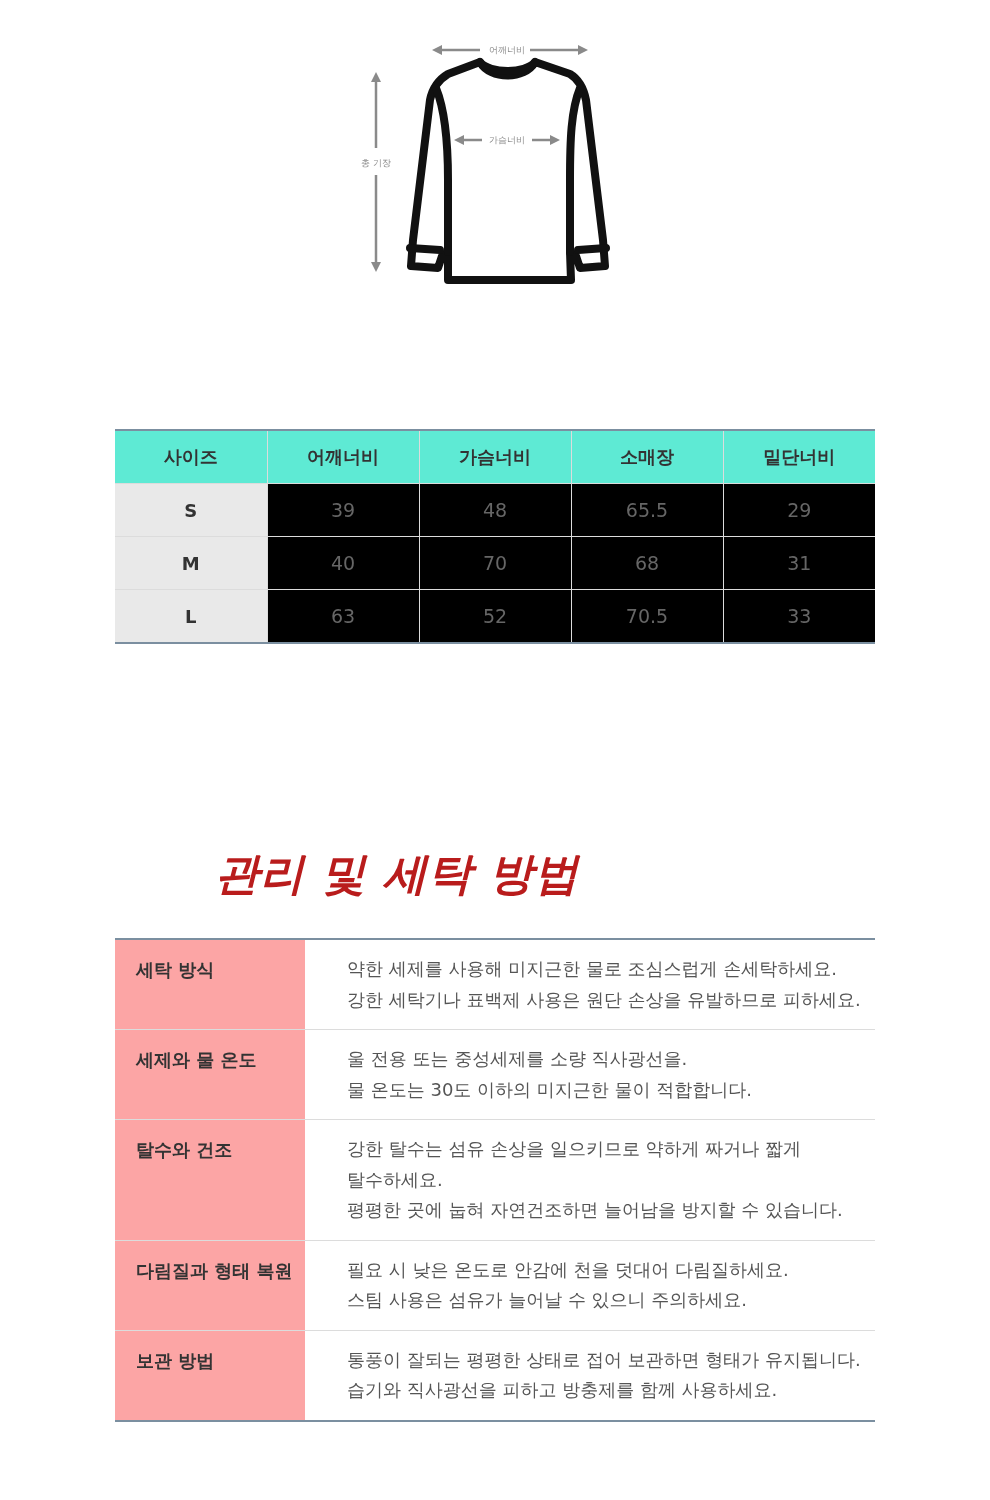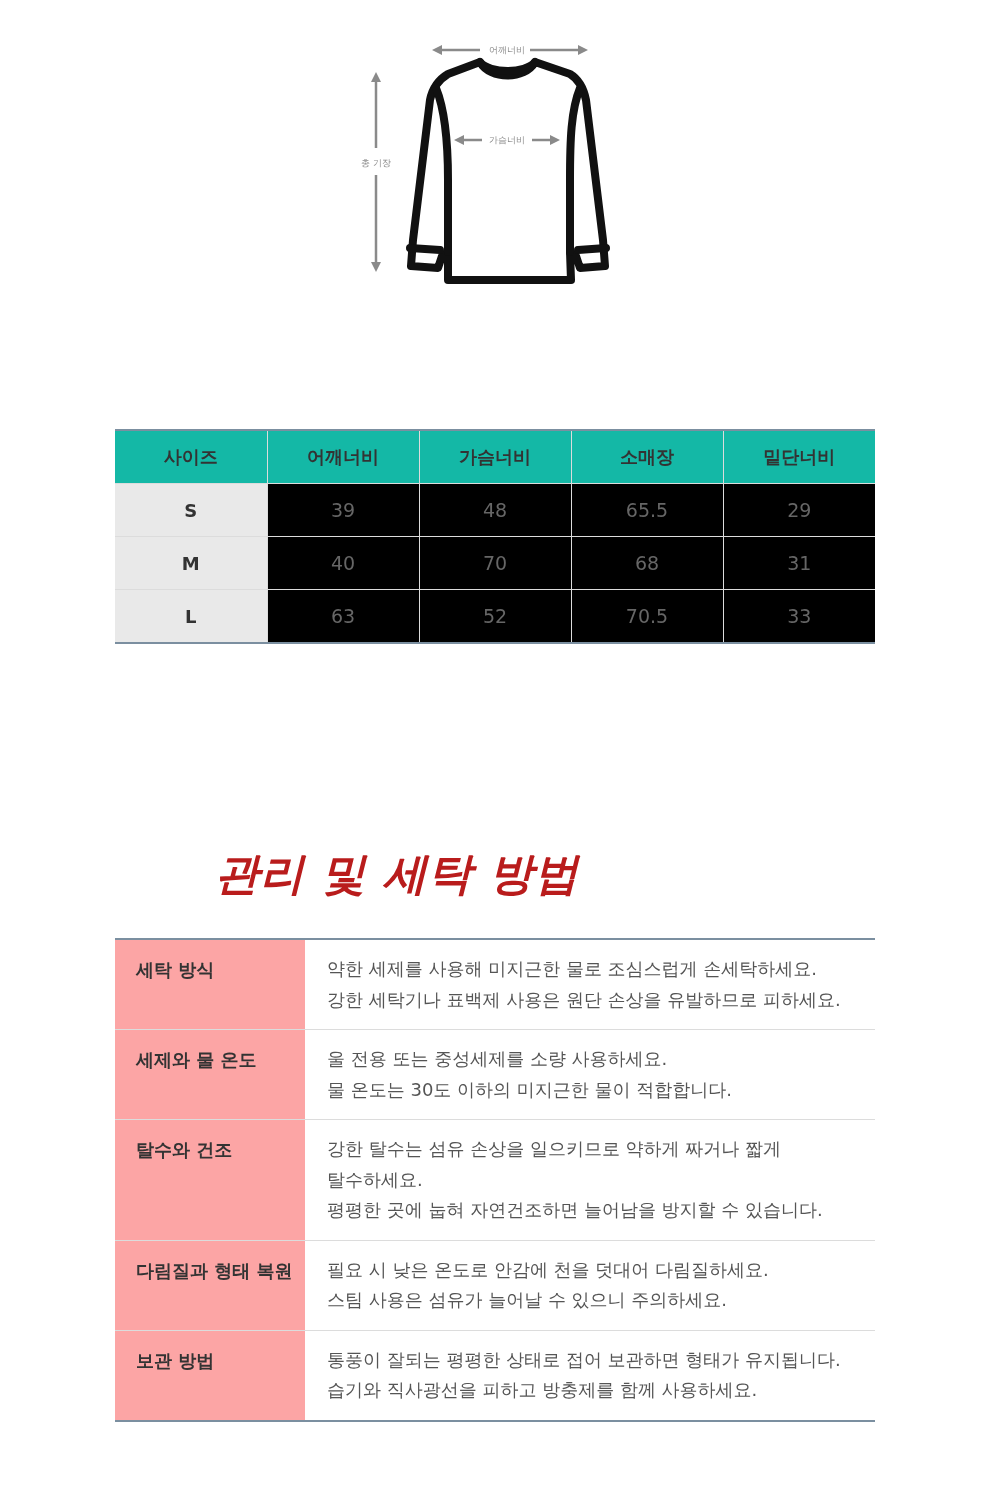--- a/index.html
+++ b/index.html
@@ -8,34 +8,34 @@
   
   .diagram { position:absolute; left:340px; top:30px; width:300px; height:270px; }
   .diagram svg { width:300px; height:270px; display:block; }
   .dlabel { font-size:9px; fill:#8a8a8a; font-family:"DejaVu Sans", sans-serif; }
 
   
   .size-table { position:absolute; left:115px; top:429px; width:760px; border-collapse:collapse; table-layout:fixed; border-top:2px solid #7b8fa0; border-bottom:2px solid #7b8fa0; }
   .size-table th, .size-table td { height:52px; text-align:center; vertical-align:middle; border-right:1px solid #dcdcdc; border-bottom:1px solid #dcdcdc; padding:0; }
   .size-table th:last-child, .size-table td:last-child { border-right:none; }
   .size-table tr:last-child td { border-bottom:none; }
-  .size-table thead th { background:#14b8a6; font-weight:bold; font-size:18px; color:#333; }
+  .size-table thead th { background:#5eead4; font-weight:bold; font-size:18px; color:#333; }
   .size-table tbody td.size-cell { background:#e9e9e9; font-weight:bold; font-size:18px; color:#333; }
   .size-table tbody td.val { background:#000000; font-size:19px; color:#666; }
 
   
   .care-title { position:absolute; left:0; top:845px; width:794px; text-align:center; font-size:44px; font-weight:bold; color:#b91c1c; letter-spacing:1px;font-style:italic; }
 
   
   .care-table { position:absolute; left:115px; top:938px; width:760px; border-collapse:collapse; table-layout:fixed; border-top:2px solid #7b8fa0; border-bottom:2px solid #7b8fa0; }
   .care-table td { vertical-align:top; border-bottom:1px solid #dcdcdc; padding:0; }
   .care-table tr:last-child td { border-bottom:none; }
   .care-table td.label { width:190px; background:#fca5a5; font-weight:bold; font-size:18px; color:#333; padding:14px 10px 14px 21px; line-height:31px; box-sizing:border-box; }
   .care-table td.desc { background:#fff; font-size:18px; color:#555; padding:14px 10px 14px 22px; line-height:30.5px; }
-  .care-table td.desc .line { display:block; white-space:nowrap; }
+  .care-table td.desc .line { display:block; white-space:nowrap;margin-left:20px; }
 </style>
 </head>
 <body>
 
 <div class="diagram">
   <svg viewBox="0 0 300 270">
 
     <g stroke="#8a8a8a" fill="#8a8a8a" stroke-width="2.5">
       <line x1="98" y1="20" x2="140" y2="20"></line>
       <line x1="190" y1="20" x2="240" y2="20"></line>
@@ -113,21 +113,21 @@
     <tr>
       <td class="label">세탁 방식</td>
       <td class="desc">
         <span class="line">약한 세제를 사용해 미지근한 물로 조심스럽게 손세탁하세요.</span>
         <span class="line">강한 세탁기나 표백제 사용은 원단 손상을 유발하므로 피하세요.</span>
       </td>
     </tr>
     <tr>
       <td class="label">세제와 물 온도</td>
       <td class="desc">
-        <span class="line">울 전용 또는 중성세제를 소량 사용하세요.</span>
+        <span class="line">울 전용 또는 중성세제를 소량 직사광선을.</span>
         <span class="line">물 온도는 30도 이하의 미지근한 물이 적합합니다.</span>
       </td>
     </tr>
     <tr>
       <td class="label">탈수와 건조</td>
       <td class="desc">
         <span class="line">강한 탈수는 섬유 손상을 일으키므로 약하게 짜거나 짧게</span>
         <span class="line">탈수하세요.</span>
         <span class="line">평평한 곳에 눕혀 자연건조하면 늘어남을 방지할 수 있습니다.</span>
       </td>

